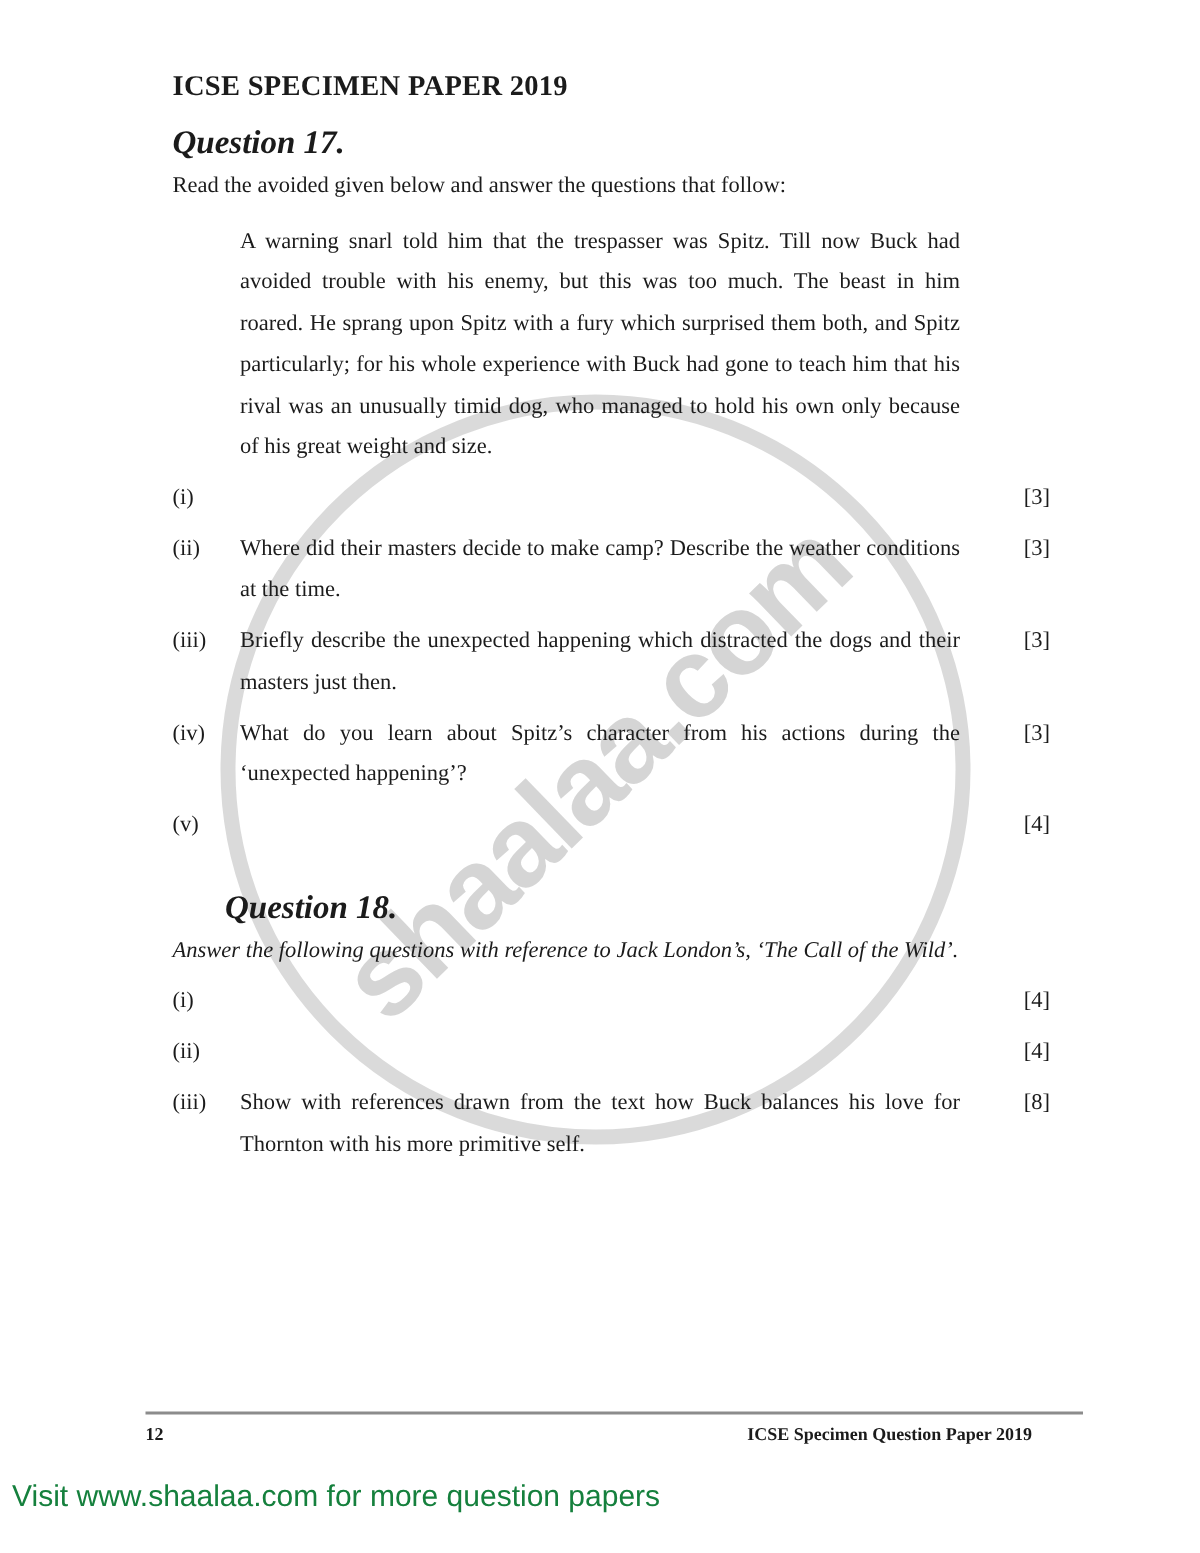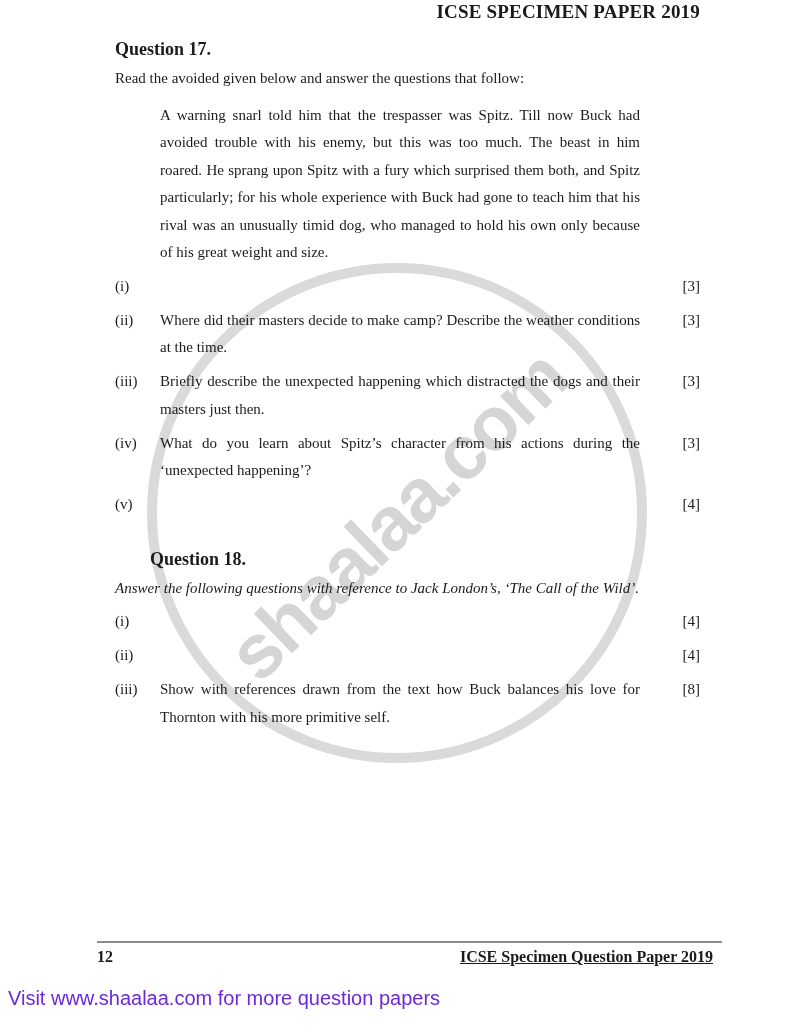--- a/index.html
+++ b/index.html
@@ -38,31 +38,32 @@
 
   .content {
     position: absolute;
     left: 115px; top: 0;
     width: 585px;
     z-index: 1;
     font-size: 15px;
     line-height: 27.5px;
   }
   .header {
-    text-align: right;
+    margin-top: 46px;
     font-weight: bold;
     font-size: 19px;
     line-height: 23px;
     letter-spacing: 0.2px;
   }
   .q-heading {
     margin-top: 15px;
     font-weight: bold;
-    font-size: 18px;
+    font-size: 22px;
     line-height: 22px;
+    font-style: italic;
   }
   .intro {
     margin-top: 5px;
     width: 528px;
   }
   .extract {
     margin: 9px 12px 4px 45px;
     width: 480px;
     text-align: justify;
     text-align-last: left;
@@ -84,32 +85,32 @@
 
   .footer {
     position: absolute;
     left: 97px; right: 78px;
     top: 941px;
     border-top: 2px solid #8c8c8c;
     padding-top: 3px;
     display: flex;
     justify-content: space-between;
     font-weight: bold;
-    font-size: 16px;
+    font-size: 12px;
     line-height: 21px;
     z-index: 1;
   }
-  .footer-title { margin-right: 9px; text-decoration: underline; }
+  .footer-title { margin-right: 34px; }
 
   .caption {
     position: absolute;
     left: 8px; top: 987px;
     font-family: "Liberation Sans", sans-serif;
     font-size: 20px;
-    color: #6d28d9;
+    color: #15803d;
     z-index: 1;
   }
 </style>
 </head>
 <body>
 
 <div class="page">
 
   <div class="wm-ring"></div>
   <div class="wm-text">shaalaa.com</div>

